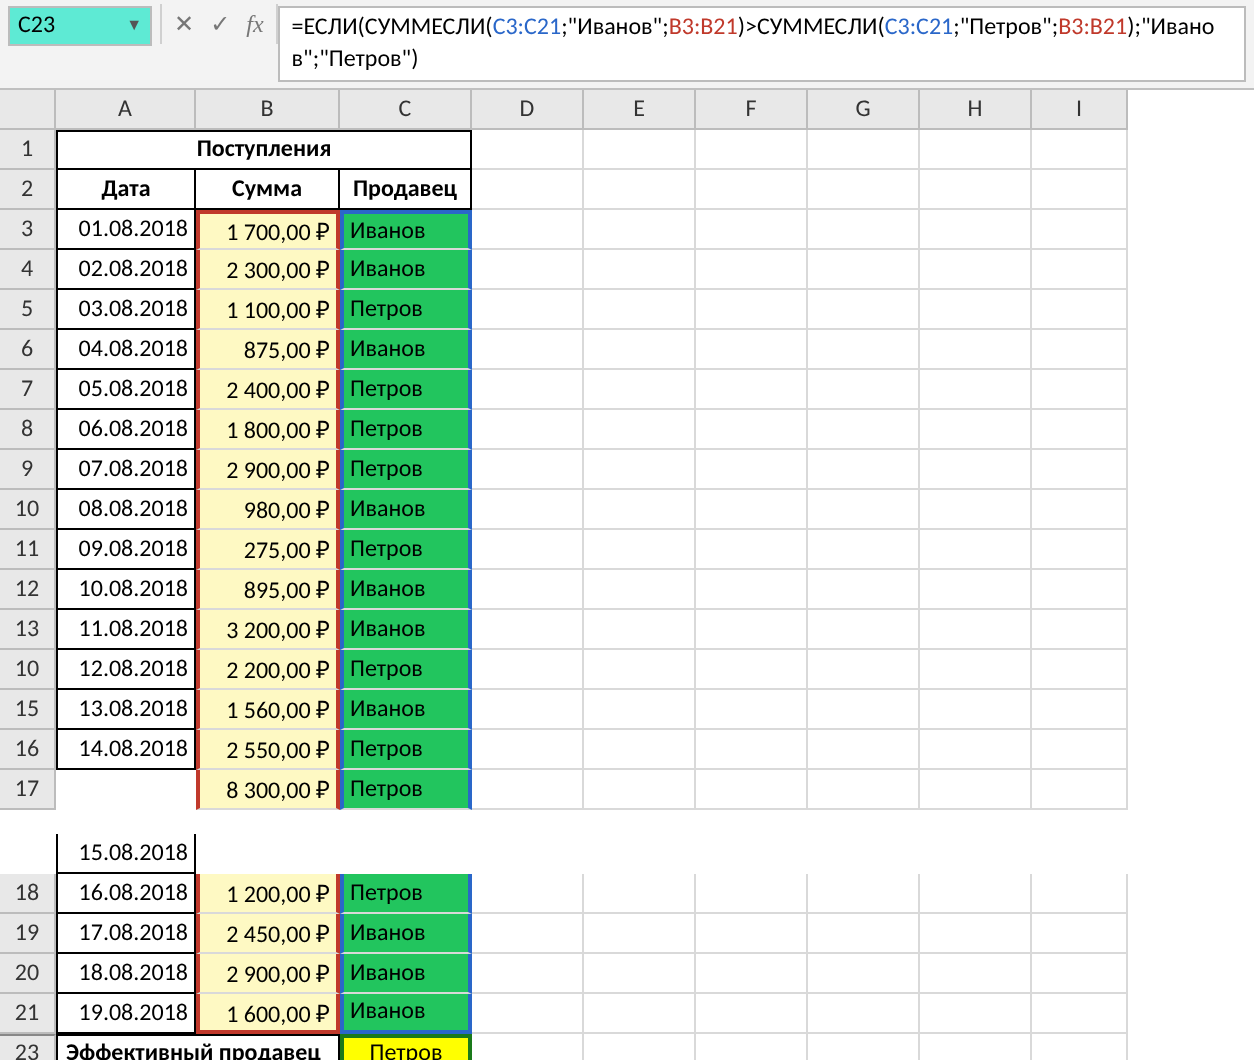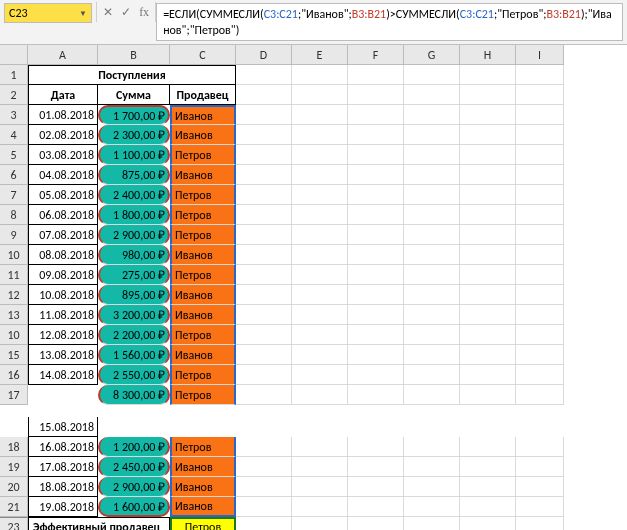--- a/index.html
+++ b/index.html
@@ -14,43 +14,43 @@
     color: #000;
   }
   .formula-bar {
     display: flex;
     align-items: flex-start;
     border-bottom: 1px solid #c0c0c0;
     background: #f3f3f3;
     padding: 2px 0;
   }
   .name-box {
-    width: 88px;
+    width: 72px;
     height: 20px;
-    background: #fde047;
+    background: #5eead4;
     border: 1px solid #bcbcbc;
     margin: 1px 4px;
     padding: 2px 4px;
     font-size: 12px;
     display: flex;
     align-items: center;
     justify-content: space-between;
   }
   .name-box .dd { font-size: 8px; color: #555; }
   .fb-icons {
     display: flex;
     align-items: center;
     gap: 8px;
     padding: 2px 6px;
     border-left: 1px solid #d0d0d0;
     border-right: 1px solid #d0d0d0;
     height: 20px;
   }
   .fb-icons span { color: #777; cursor: default; }
-  .fx { font-family: "Times New Roman", serif; color: #444; }
+  .fx { font-style: italic; font-family: "Times New Roman", serif; color: #444; }
   .formula-text {
     flex: 1;
     padding: 2px 6px;
     background: #fff;
     border: 1px solid #bcbcbc;
     margin: 1px 4px 1px 0;
     min-height: 36px;
     line-height: 16px;
     font-size: 12px;
     word-break: break-all;
@@ -107,22 +107,22 @@
   .merge-title {
     width: 208px;
     font-weight: bold;
     justify-content: center;
     border-right: 1px solid #000;
     border-bottom: 1px solid #000;
     border-top: 1px solid #000;
     border-left: 1px solid #000;
   }
   .date-c { justify-content: flex-end; border-left:1px solid #000;}
-  .sum-c  { background: #14b8a6; justify-content: flex-end; border-radius: 10px; }
-  .seller-c { background: #f97316; justify-content: flex-start; }
+  .sum-c  { background: #fef9c3; justify-content: flex-end; }
+  .seller-c { background: #22c55e; justify-content: flex-start; }
   .sum-c.top-out { border-top: 2px solid #c0392b; }
   .sum-c.bot-out { border-bottom: 2px solid #c0392b; }
   .sum-c.lr { border-left: 2px solid #c0392b; border-right: 2px solid #c0392b; }
   .seller-c.top-out { border-top: 2px solid #2a67c9; }
   .seller-c.bot-out { border-bottom: 2px solid #2a67c9; }
   .seller-c.lr { border-left: 2px solid #2a67c9; border-right: 2px solid #2a67c9; }
   .eff-label {
     width: 142px;
     border: 1px solid #000;
     font-weight: bold;

